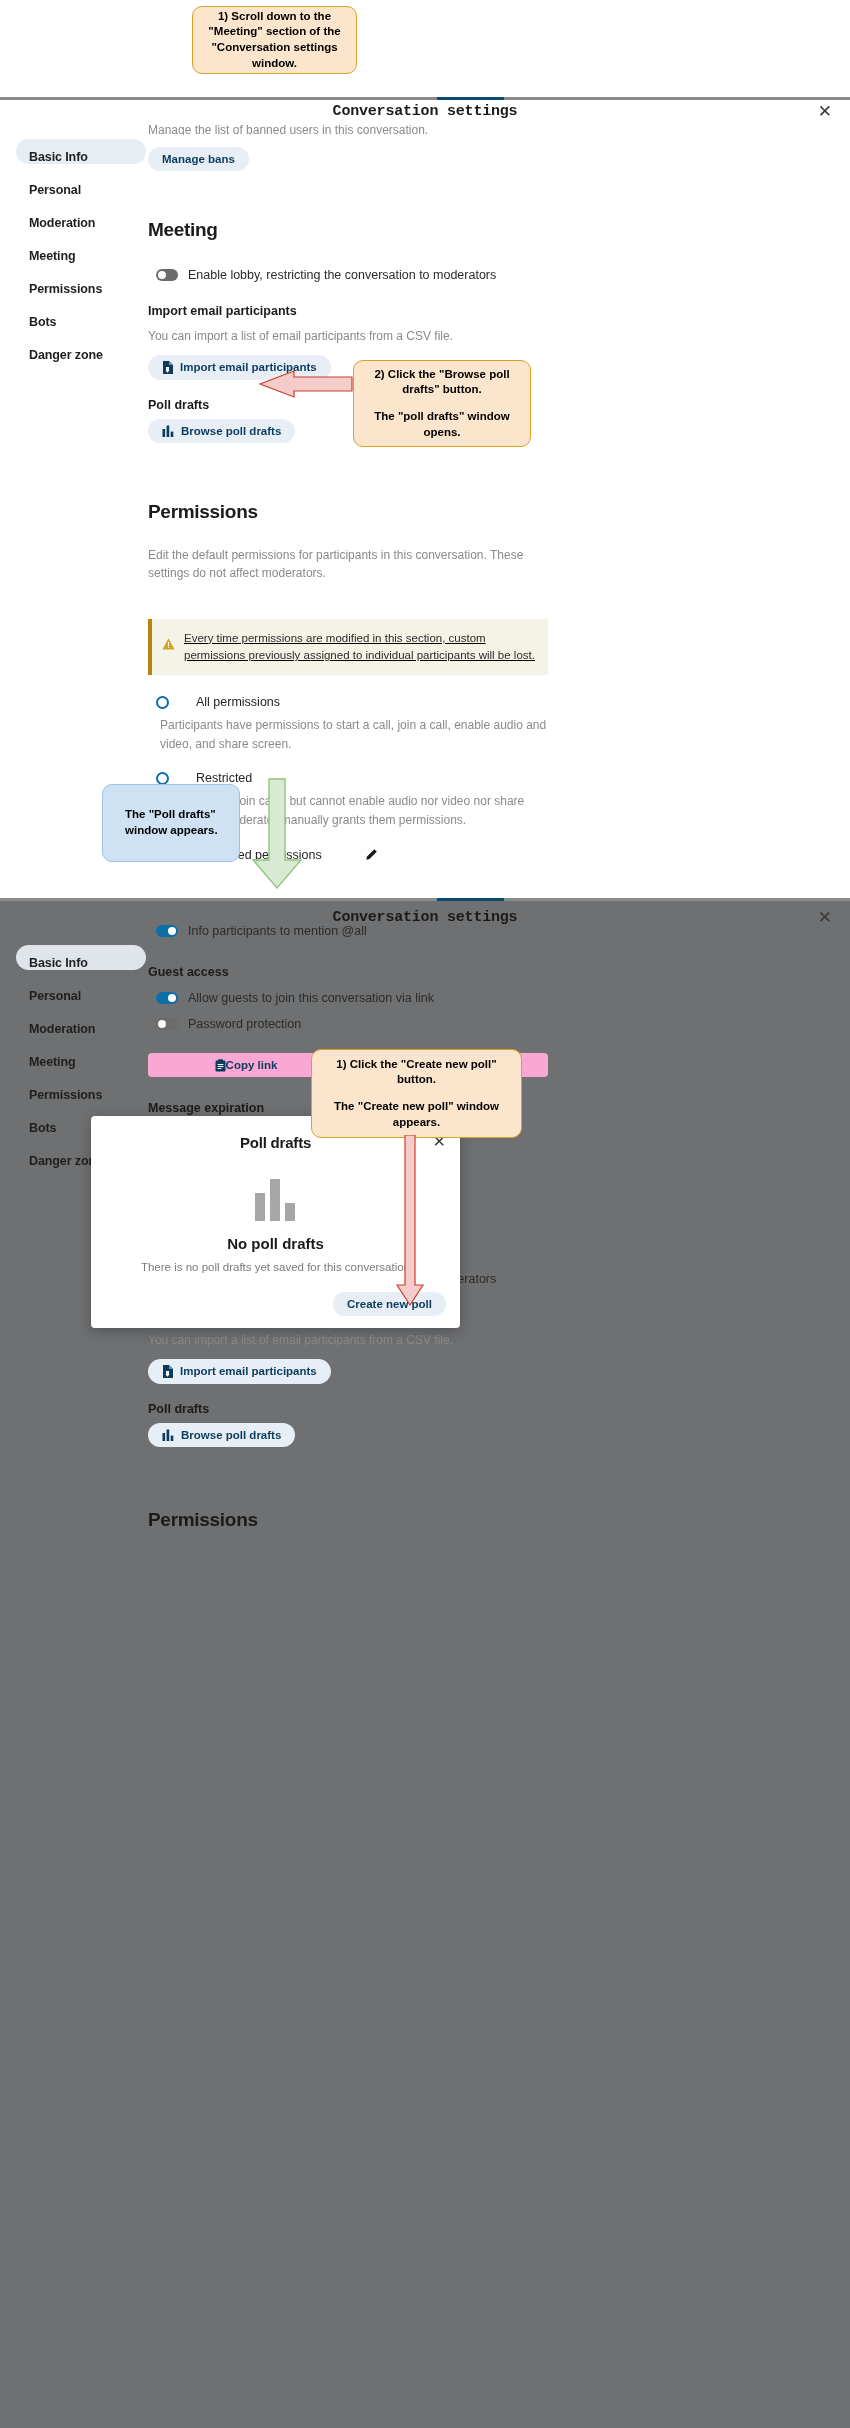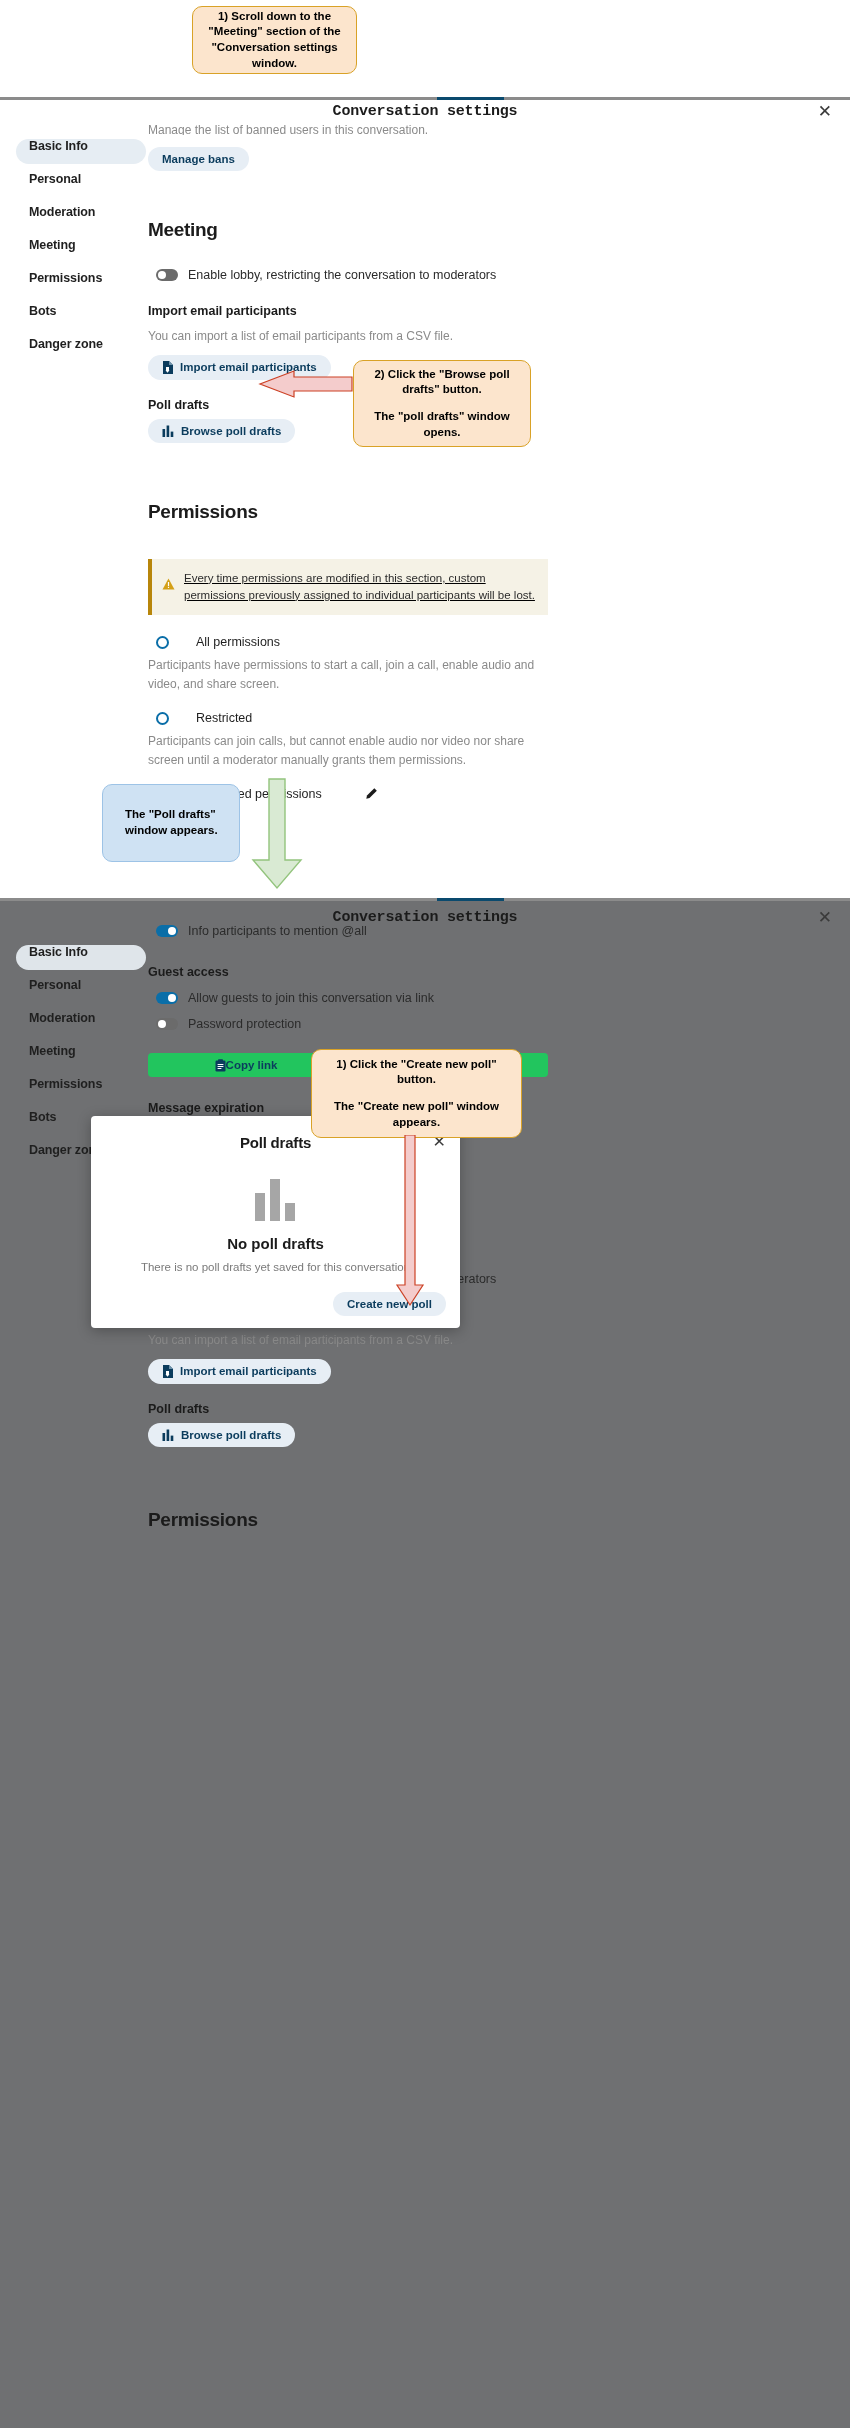--- a/index.html
+++ b/index.html
@@ -43,21 +43,21 @@
     letter-spacing: -0.2px;
   }
   .shot-close {
     position: absolute; font-size: 17px; color: #3b3b3b; cursor: pointer;
     font-family: "Liberation Sans", sans-serif; line-height: 1;
   }
 
   
   .sidebar { position: absolute; width: 130px; }
   .side-item {
-    height: 25px; display: flex; align-items: flex-start;
+    height: 25px; display: flex; align-items: flex-end;
     padding-left: 13px; font-size: 12.5px; font-weight: bold;
     color: #1f1f1f; border-radius: 14px; margin-bottom: 8px;
     letter-spacing: -0.1px;
   }
   .side-item.active { background: #e6edf3; }
 
   
   .content { position: absolute; }
   .h2 { font-size: 19px; font-weight: bold; color: #1b1b1b; letter-spacing: -0.3px; }
   .h4 { font-size: 12.5px; font-weight: bold; color: #1b1b1b; }
@@ -116,21 +116,21 @@
     box-shadow: 0 3px 14px rgba(0,0,0,.28);
   }
   .modal-title { text-align: center; font-size: 15px; font-weight: bold; color: #1b1b1b;
     letter-spacing: -0.2px; }
   .modal-close { position: absolute; right: 14px; font-size: 16px; color: #3b3b3b; cursor: pointer; }
   .empty-title { font-size: 15px; font-weight: bold; color: #1b1b1b; text-align: center; }
   .empty-sub { font-size: 11.5px; color: #7a7a7a; text-align: center; }
 
   .wide-btn {
     display: flex; align-items: center; justify-content: center; 
-    background: #22c55e; color: #0b3c5d; border-radius: 4px;
+    background: #f9a8d4; color: #0b3c5d; border-radius: 4px;
     font-size: 11.5px; font-weight: bold; height: 24px; cursor: pointer;
   }
   .field-box { border: 1px solid #c8c8c8; border-radius: 3px; background: #fff; }
 </style>
 </head>
 <body>
 
 <div class="page">
 
   <div class="callout orange" style="left:192px; top:6px; width:165px; height:68px; font-size:11.5px;">
@@ -202,35 +202,36 @@
           <rect x="0.5" y="4" width="2.6" height="8" fill="#0b3c5d"></rect>
           <rect x="4.6" y="0.5" width="2.6" height="11.5" fill="#0b3c5d"></rect>
           <rect x="8.7" y="6.6" width="2.6" height="5.4" fill="#0b3c5d"></rect>
         </svg>
         <span>Browse poll drafts</span>
       </button>
 
       
       <div class="h2" style="margin-top:58px;">Permissions</div>
 
+      <div class="muted" style="margin-top:23px; width:400px;">Edit the default permissions for participants in this conversation. These settings do not affect moderators.</div>
 
       <div class="warnbox" style="margin-top:36px; width:400px;text-decoration:underline;">
         <svg width="13" height="12" viewBox="0 0 13 12" style="flex:none;margin-top:8px;">
           <path d="M6.5 0.5L12.5 11.5H0.5z" fill="#d4a017"></path>
           <rect x="5.9" y="4" width="1.2" height="4" fill="#fff"></rect>
           <rect x="5.9" y="8.8" width="1.2" height="1.2" fill="#fff"></rect>
         </svg>
         <div class="wtext">Every time permissions are modified in this section, custom permissions previously assigned to individual participants will be lost.</div>
       </div>
 
       <div class="radio-row" style="margin-top:20px; margin-left:8px;">
         <span class="radio"></span>
         <span class="radio-label">All permissions</span>
       </div>
-      <div class="muted" style="margin-top:7px; width:400px;">Participants have permissions to start a call, join a call, enable audio and video, and share screen.</div>
+      <div class="muted" style="margin-top:7px; width:400px;margin-left:12px;">Participants have permissions to start a call, join a call, enable audio and video, and share screen.</div>
 
       <div class="radio-row" style="margin-top:18px; margin-left:8px;">
         <span class="radio"></span>
         <span class="radio-label">Restricted</span>
       </div>
       <div class="muted" style="margin-top:7px; width:400px;">Participants can join calls, but cannot enable audio nor video nor share screen until a moderator manually grants them permissions.</div>
 
       <div class="radio-row" style="margin-top:18px; margin-left:8px;">
         <span class="radio checked"></span>
         <span class="radio-label">Advanced permissions</span>

